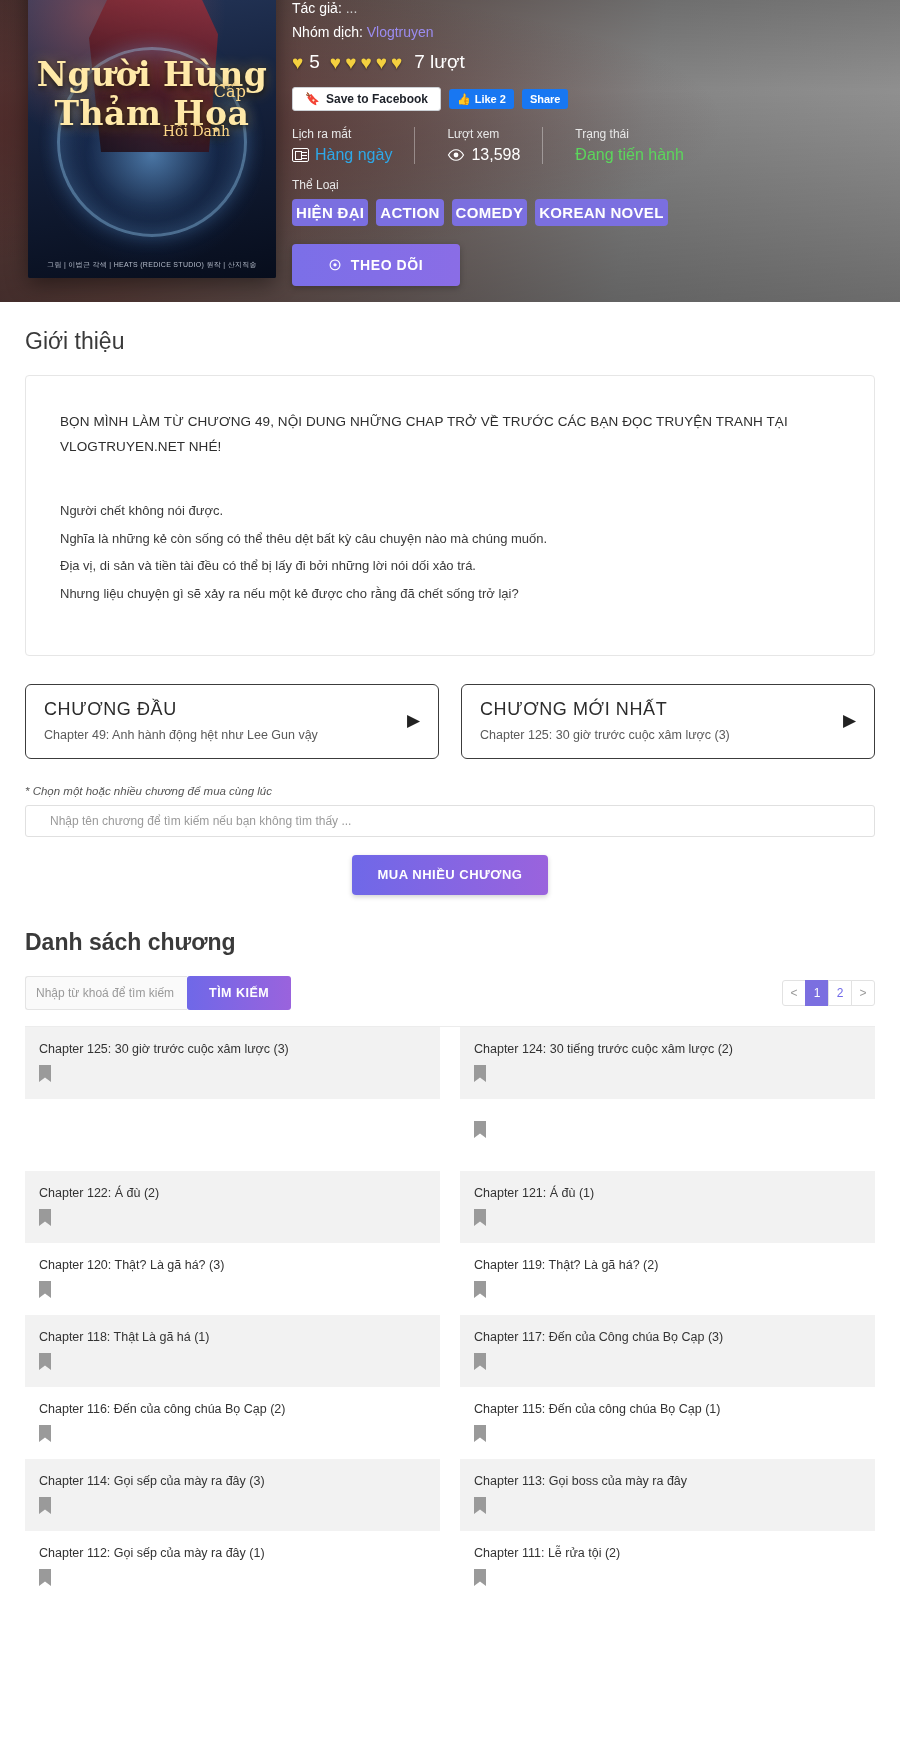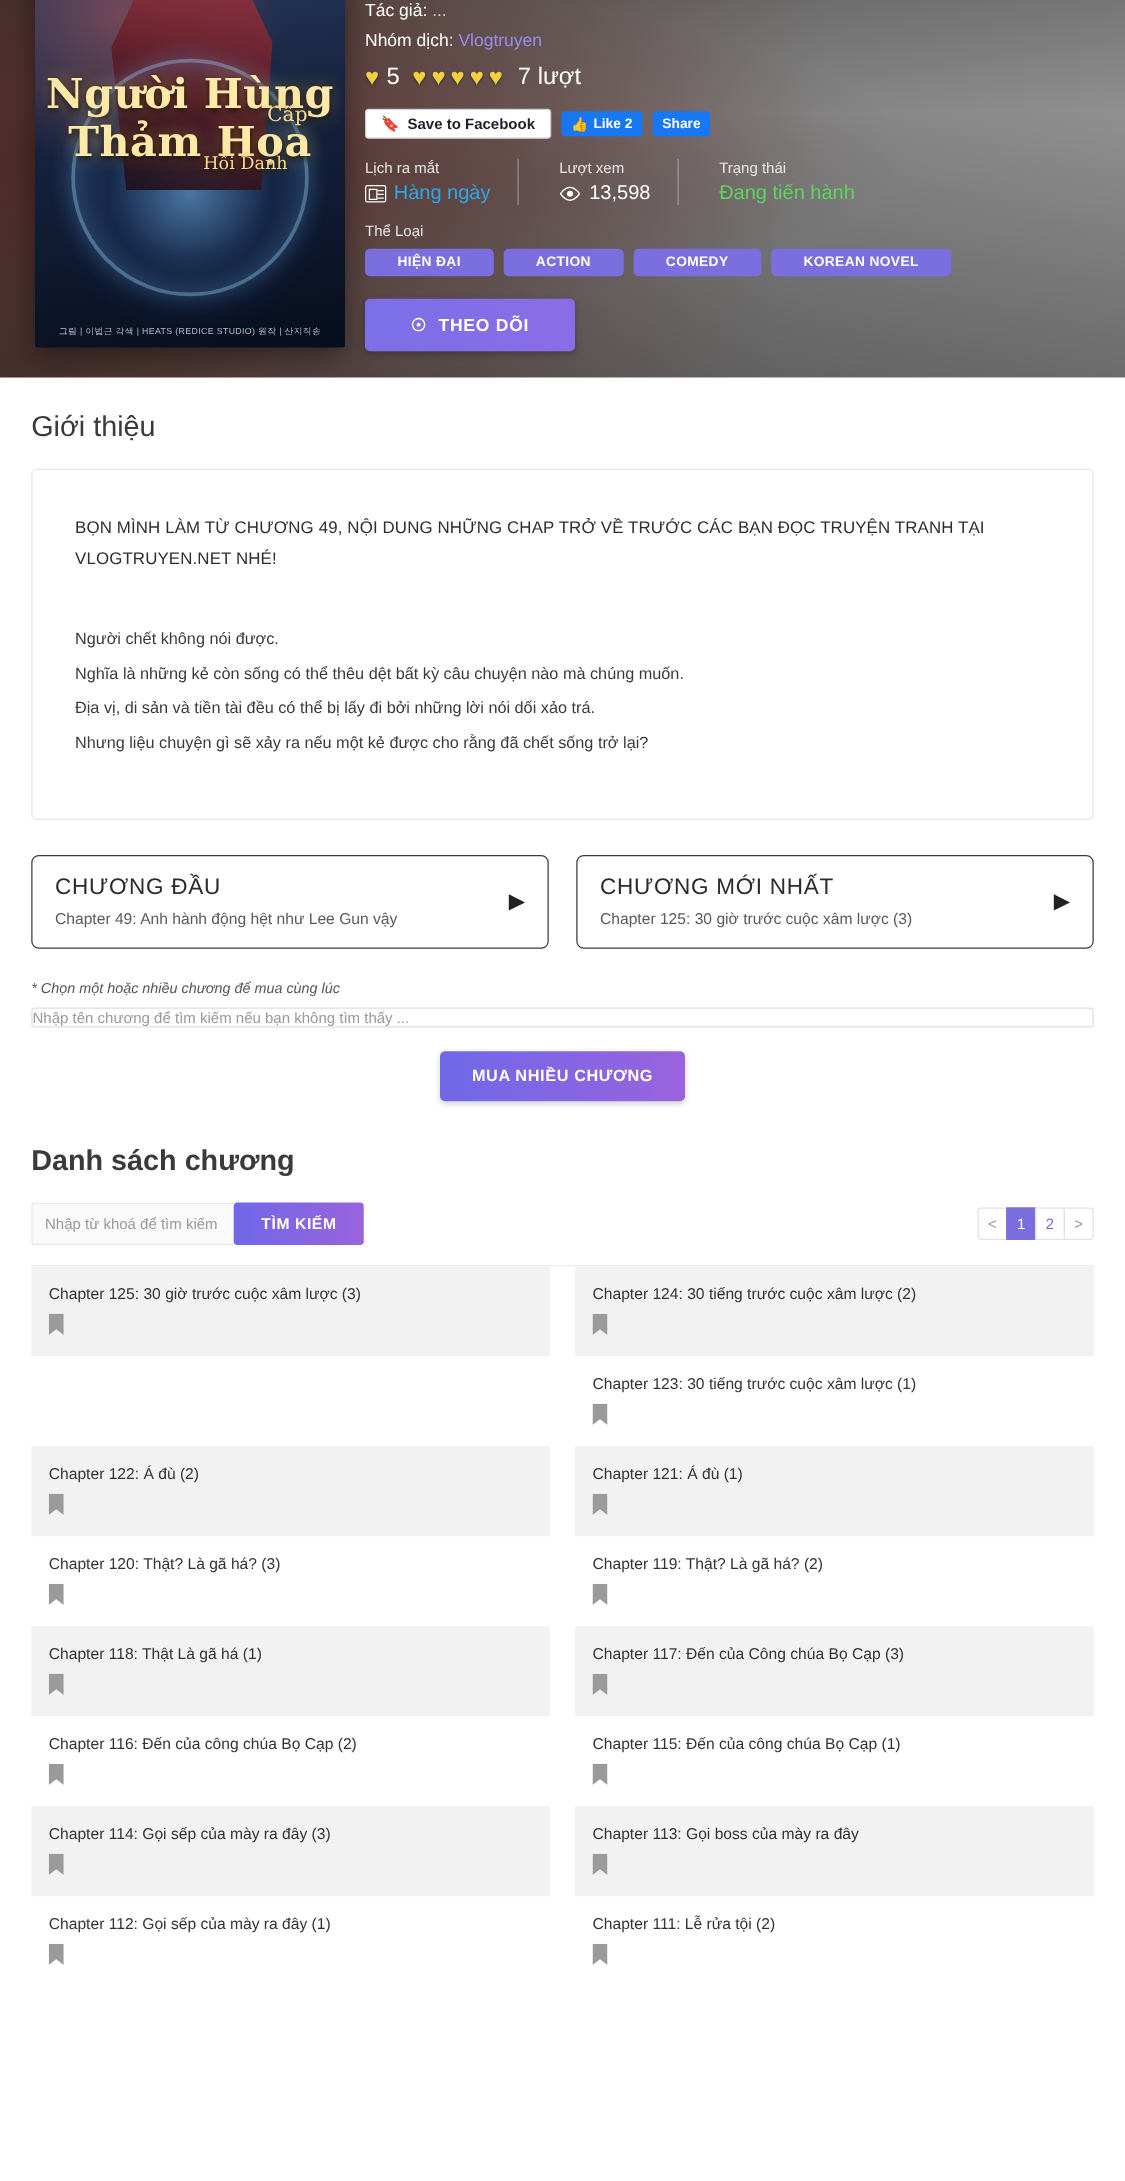--- a/index.html
+++ b/index.html
@@ -129,22 +129,22 @@
   .ico-cal:after {
     content:""; position:absolute; left:9px; top:3px; width:5px; height:1px;
     background:#fff; box-shadow: 0 3px 0 #fff, 0 6px 0 #fff;
   }
   .ico-eye { width:18px; height:12px; flex:0 0 auto; }
 
   .genre-label { font-size: 12px; color:#e8e8e8; margin-bottom: 7px; }
   .genre-row { display:flex; gap: 8px; flex-wrap: wrap; margin-bottom: 18px; }
   .genre-tag {
     background:#7b6fe0; color:#ffffff;
-    font-size: 11px; font-weight: 700; letter-spacing:.3px;
-    padding: 5px 26px; border-radius: 4px;
+    font-size: 15px; font-weight: 700; letter-spacing:.3px;
+    padding: 5px 4px; border-radius: 4px;
     white-space: nowrap;
   }
 
   .follow-btn {
     display:flex; align-items:center; justify-content:center; gap:9px;
     width: 168px; height: 42px;
     background: linear-gradient(90deg,#7b6fe8 0%,#8a6de6 100%);
     color:#fff; border:none; border-radius: 4px;
     font-size: 14px; font-weight: 700; letter-spacing:.6px;
     box-shadow: 0 2px 6px rgba(0,0,0,.25);
@@ -178,23 +178,23 @@
     border: 1.5px solid #3c3c3c; border-radius: 6px;
     padding: 14px 18px 16px 18px;
     background:#fff; cursor:pointer;
   }
   .chapter-card .cc-title { font-size: 18px; letter-spacing:.6px; color:#2b2b2b; margin-bottom: 8px; }
   .chapter-card .cc-sub { font-size: 12.5px; color:#5a5a5a; }
   .cc-arrow { font-size: 17px; color:#222; padding-left: 12px; }
 
   .buy-hint { font-size: 11.5px; font-style: italic; color:#555; margin: 26px 0 8px 0; }
   .buy-input {
-    width: 100%; height: 16px;
+    width: 100%; height: 32px;
     border: 1px solid #e0e0e0; border-radius: 3px;
-    padding: 0 0; font-size: 12px; color:#b91c1c;
+    padding: 0 24px; font-size: 12px; color:#b91c1c;
     font-family: "Liberation Sans", sans-serif;
     background:#fff;
   }
   .buy-input::placeholder { color:#9a9a9a; }
   .buy-btn-wrap { display:flex; justify-content:center; margin-top: 18px; }
   .buy-btn {
     background: linear-gradient(90deg,#6f68e8 0%,#9a63dd 100%);
     color:#fff; border:none; border-radius: 4px;
     height: 40px; padding: 0 26px;
     font-size: 13px; font-weight: 700; letter-spacing:.5px;
@@ -412,21 +412,20 @@
         <svg class="bm-icon" viewBox="0 0 12 17">
             <path d="M0 0h12v17l-6-4.6L0 17z" fill="#9a9a9a"></path>
           </svg>
       </div>
     </div>
 
     <div class="chap-item empty">
       <div class="chap-name"></div>
     </div>
     <div class="chap-item">
-      <div class="chap-name">Chapter 123: 30 tiếng trước cuộc xâm lược (1)</div>
       <div class="chap-bm">
         <svg class="bm-icon" viewBox="0 0 12 17">
             <path d="M0 0h12v17l-6-4.6L0 17z" fill="#9a9a9a"></path>
           </svg>
       </div>
     </div>
 
     <div class="chap-item alt">
       <div class="chap-name">Chapter 122: Á đù (2)</div>
       <div class="chap-bm">

